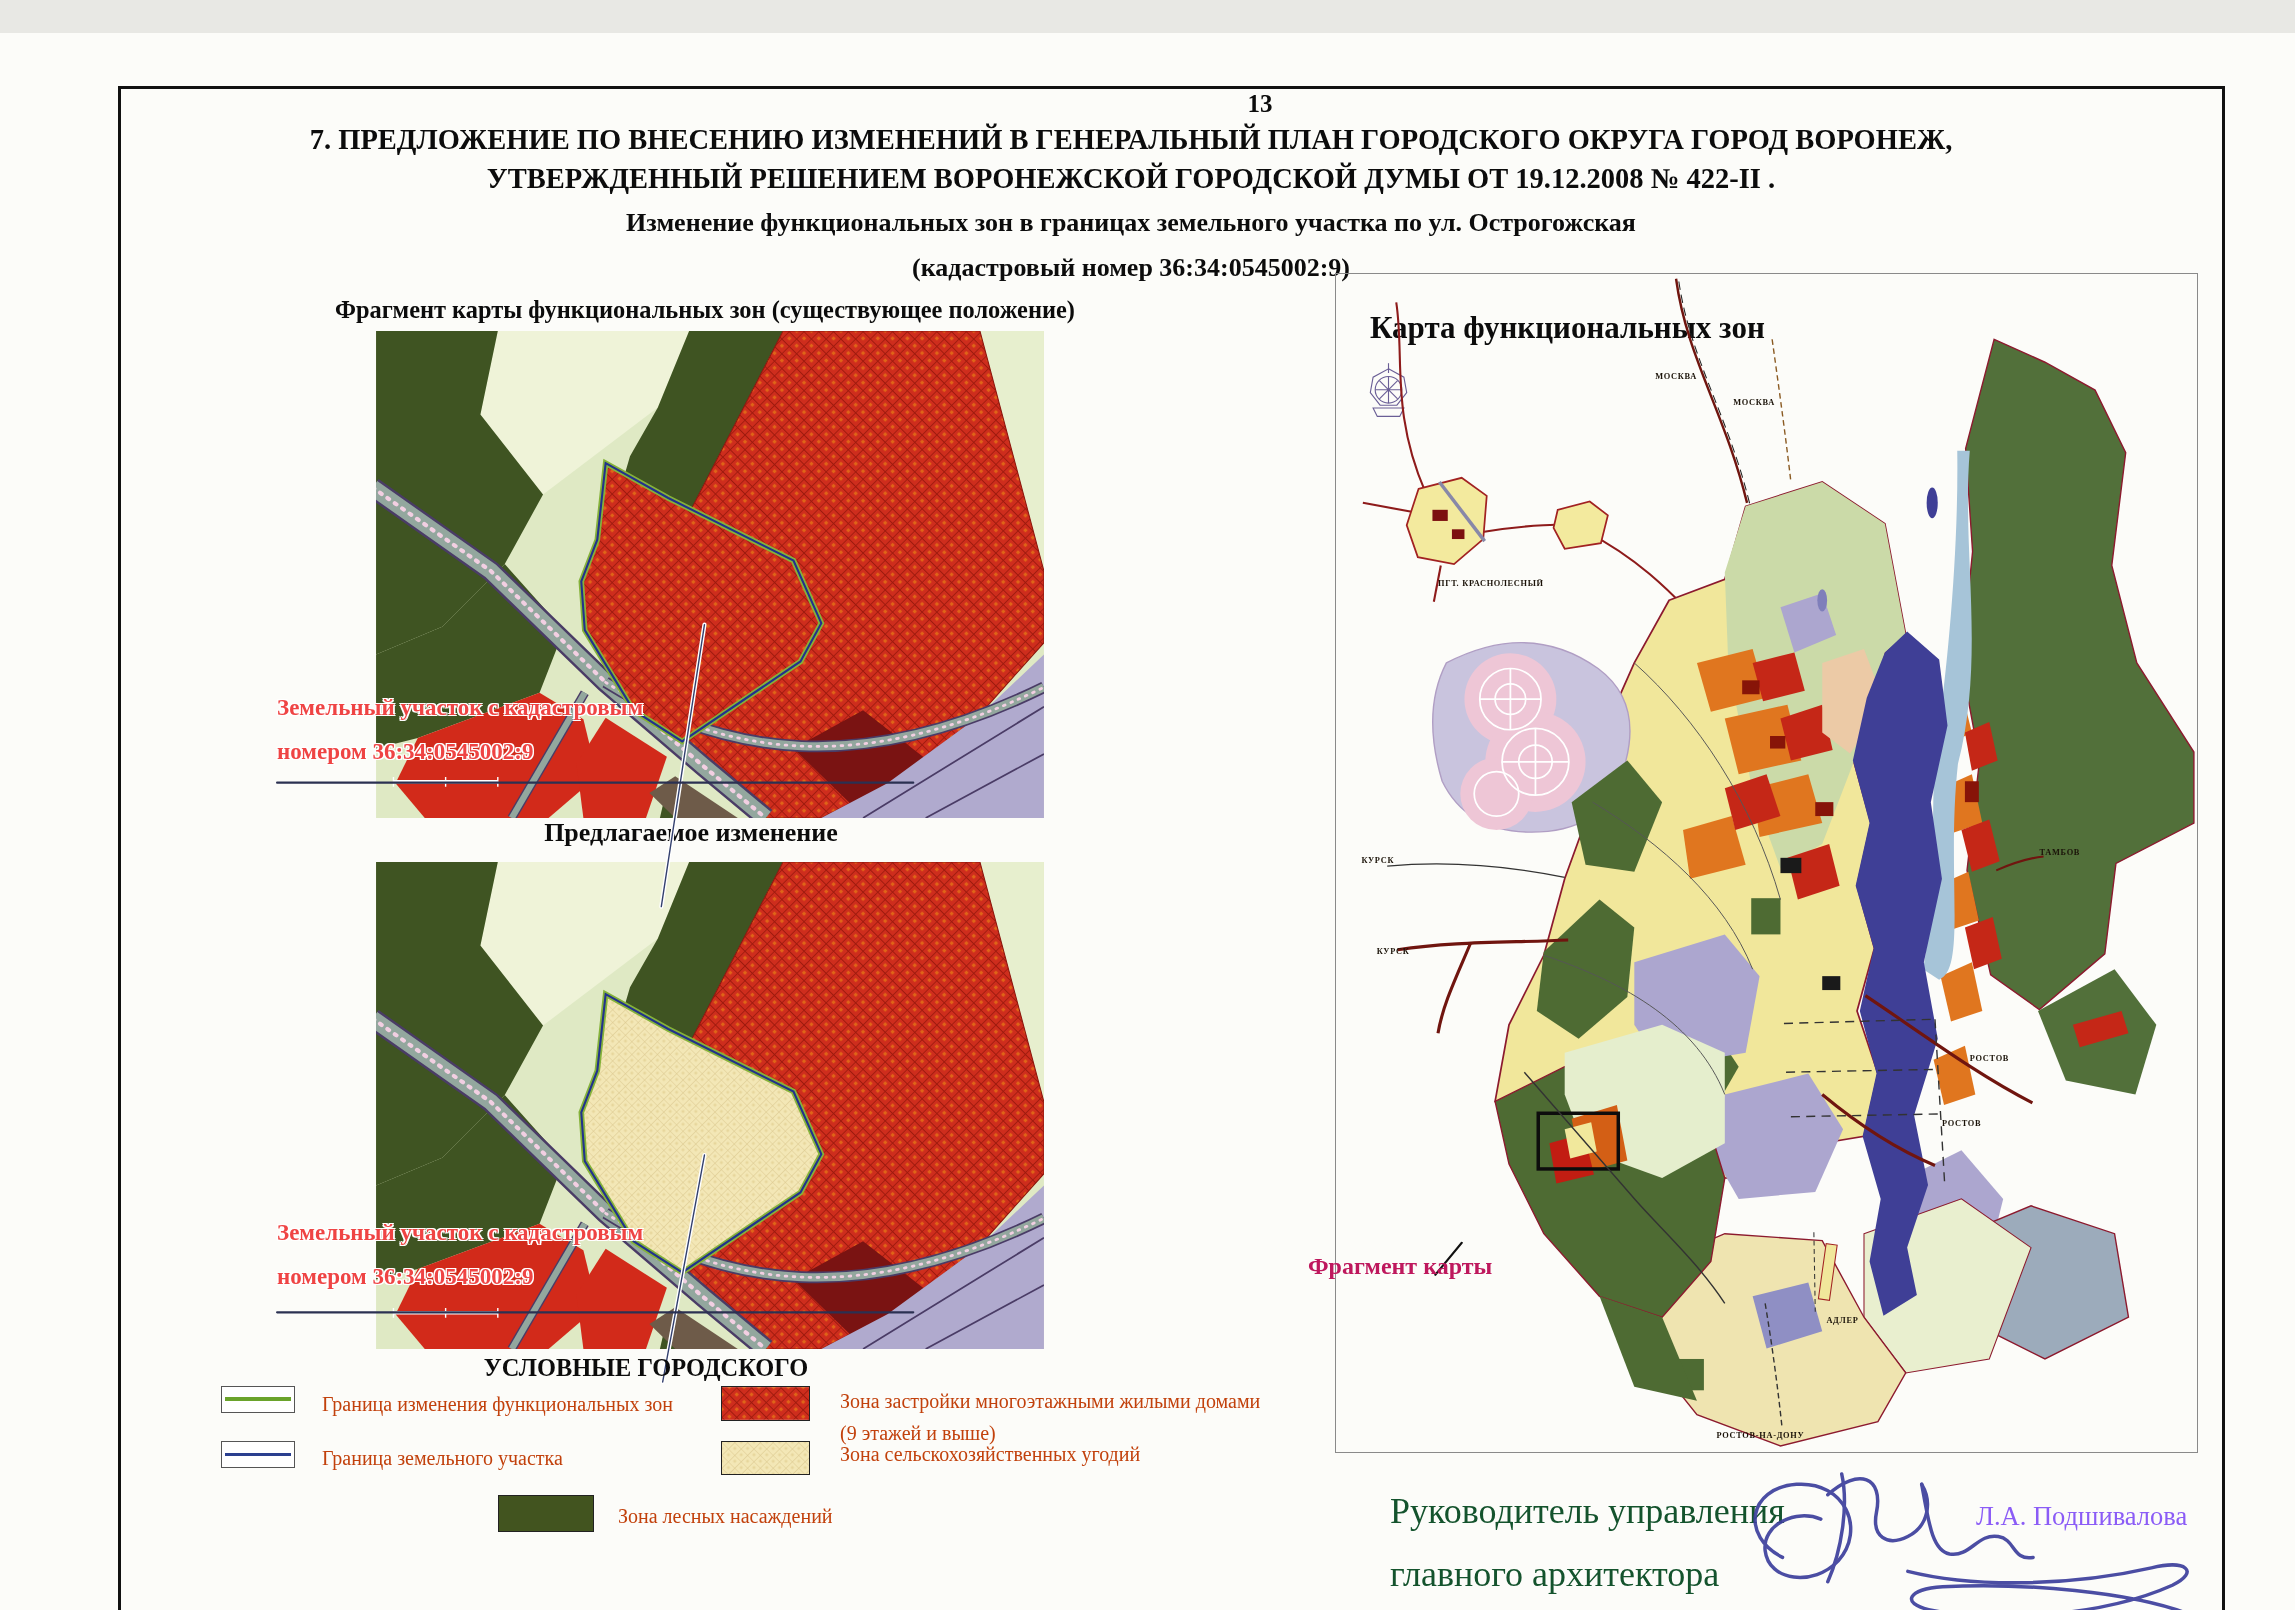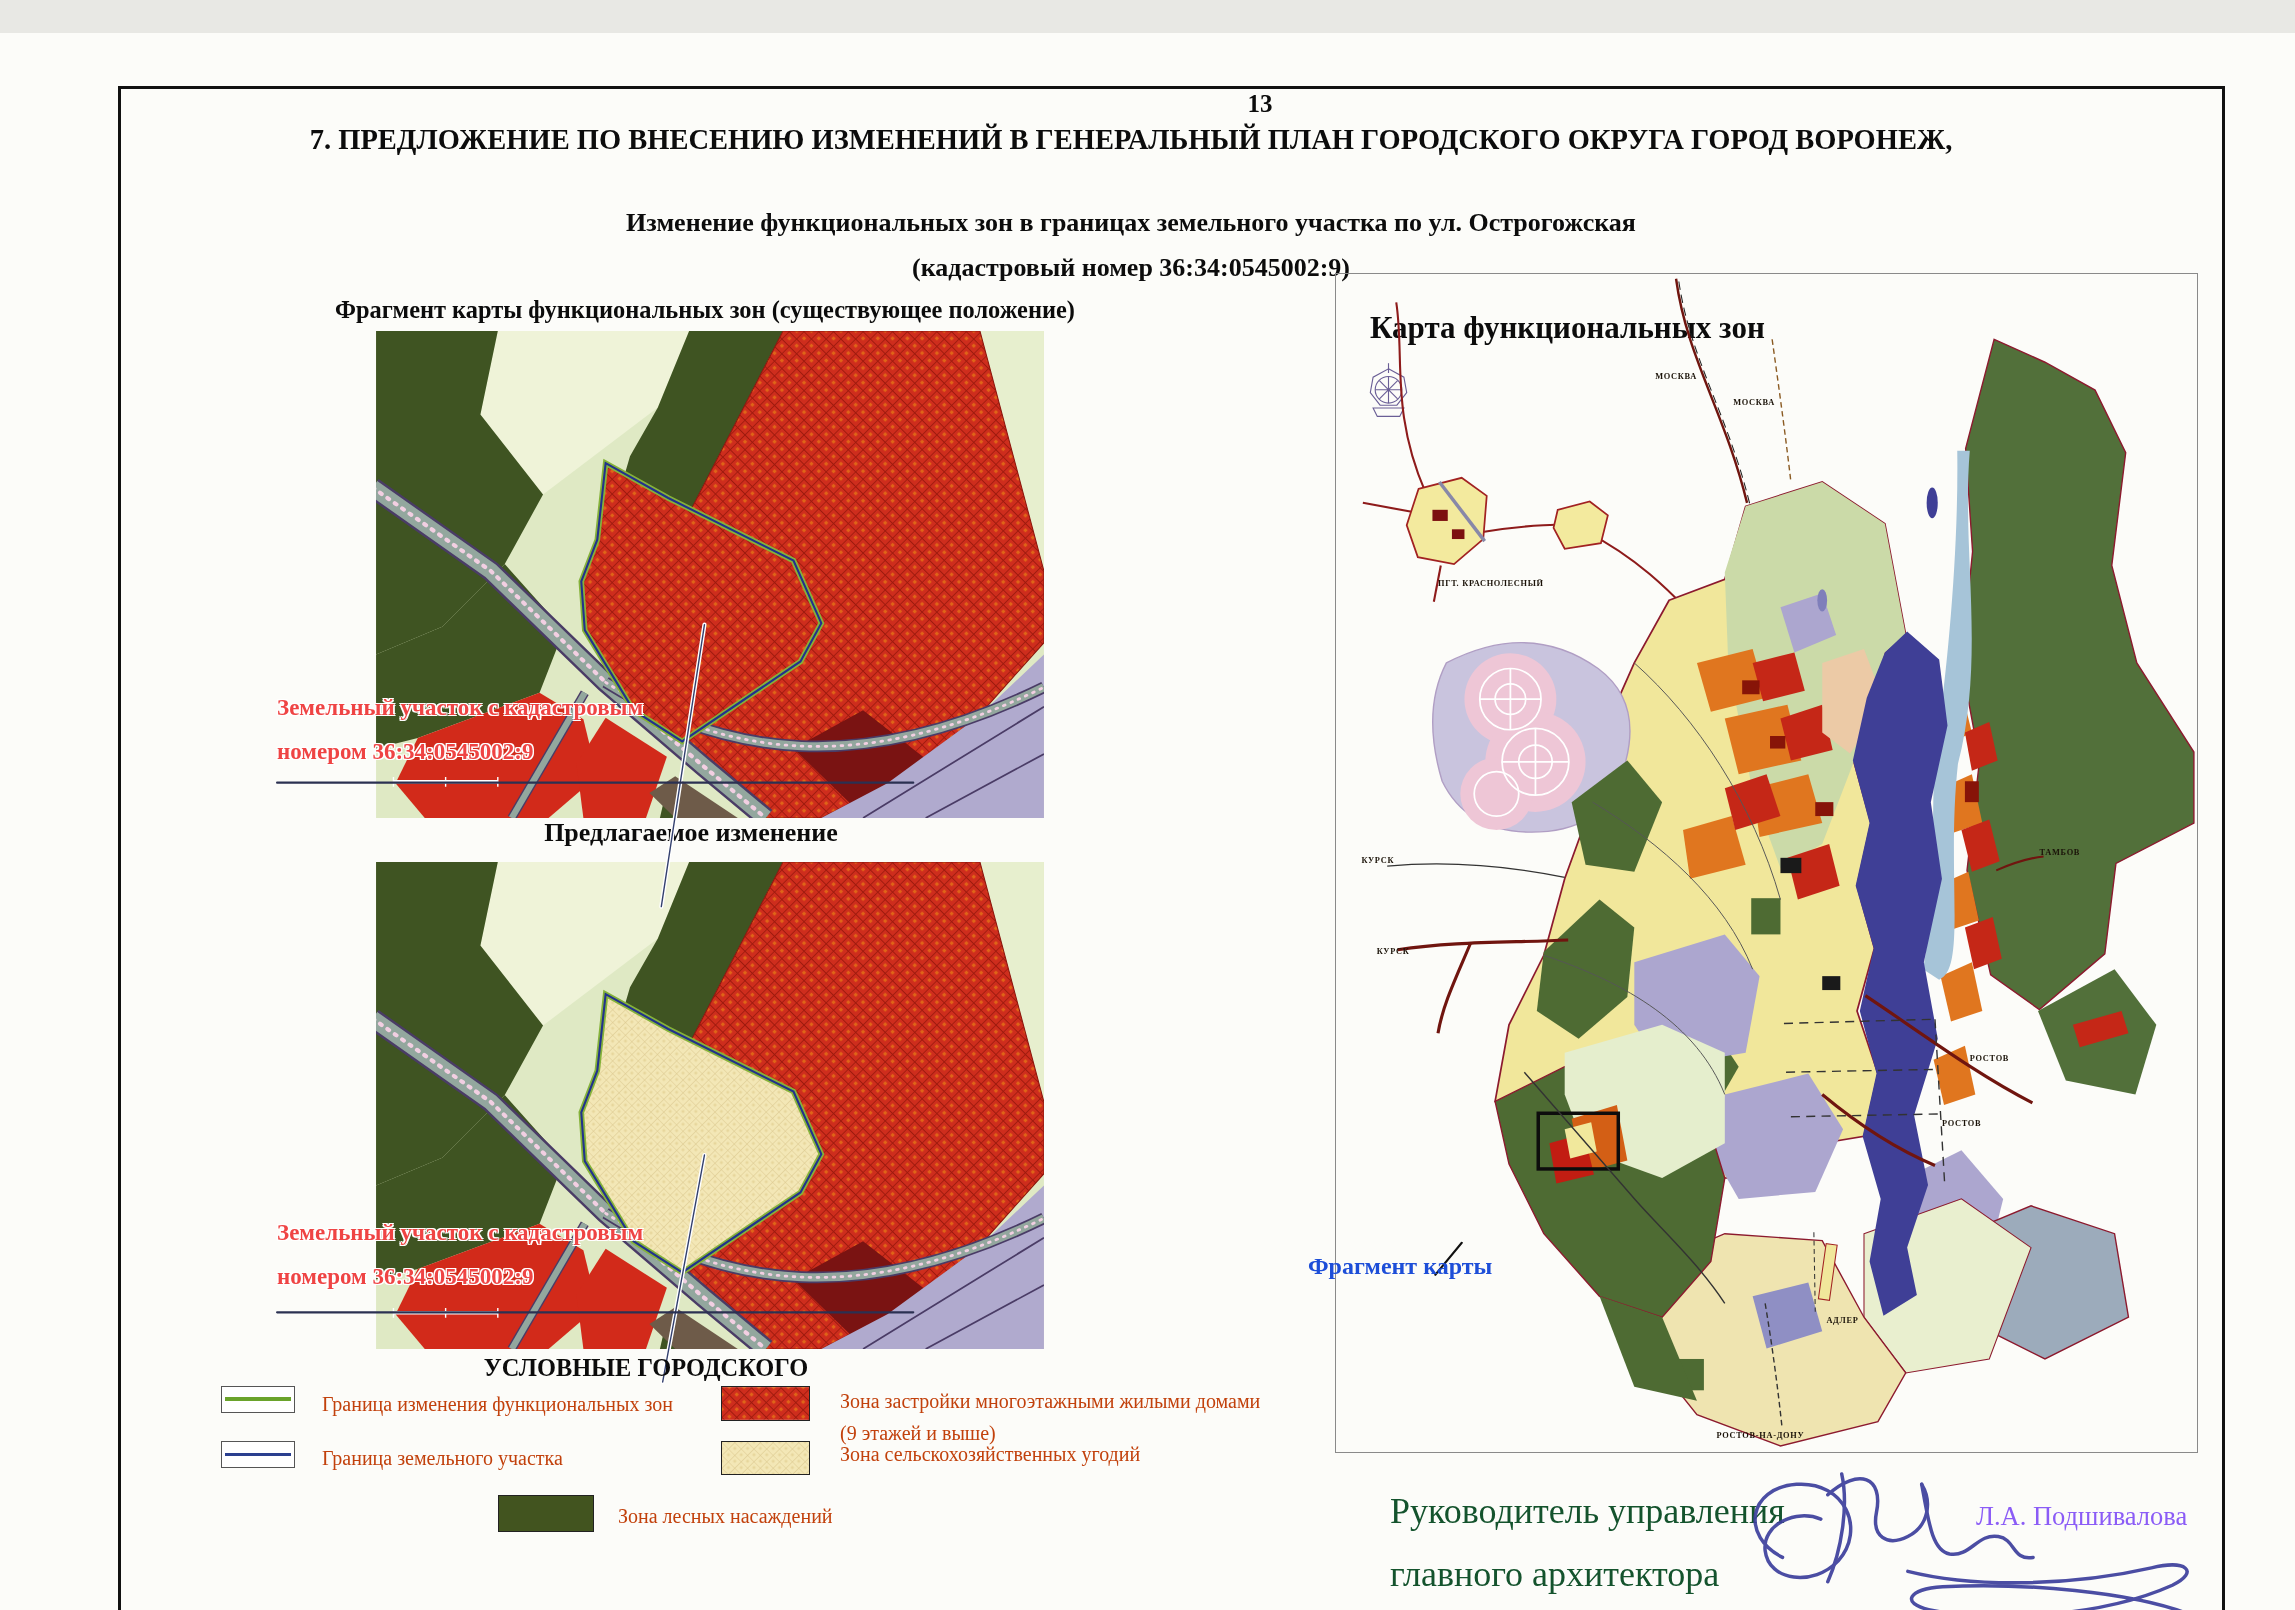--- a/index.html
+++ b/index.html
@@ -19,35 +19,36 @@
   #frag1{top:298px;} #frag2{top:829px;}
   .parcel-label{font-size:23px;font-weight:bold;color:#ef4444;line-height:1.9;
     text-shadow:-1.4px -1.4px 0 #fff,1.4px -1.4px 0 #fff,-1.4px 1.4px 0 #fff,1.4px 1.4px 0 #fff,0 1.4px 0 #fff,0 -1.4px 0 #fff;}
   .pl1{left:277px;top:653px;} .pl2{left:277px;top:1178px;}
   .legend-title{left:646px;top:1321px;font-size:24.4px;}
   .leg-label{font-size:20px;color:#c2410c;line-height:1.35;}
   .leg-box{position:absolute;width:72px;height:25px;background:#fff;border:1.4px solid #555;}
   .leg-line{position:absolute;left:2.8px;right:2.8px;top:10.4px;height:3.5px;}
   .swatch{position:absolute;border:1.4px solid #222;}
   .map-title{left:1370px;top:277px;font-size:31px;font-weight:bold;}
-  .mp-label{font-size:24px;font-weight:bold;color:#1d4ed8;}
+  .mp-label{font-size:24px;font-weight:bold;color:#be185d;}
   .sig-role{left:1390px;top:1447px;font-size:36px;line-height:1.75;color:#14532d;}
   .sig-name{left:1976px;top:1468px;font-size:26.5px;color:#8b5cf6;}
   #map-panel{position:absolute;left:1335px;top:240px;width:861px;height:1178px;border:1.4px solid #8a8a8a;}
   svg text{font-family:"Liberation Serif",serif;}
   .edge{font-size:12px;font-weight:bold;fill:#1a1208;letter-spacing:1px;}
 </style>
 </head>
 <body>
 
 <div id="page">
   <div id="border"></div>
 
   <div class="abs ctr title pageno">13</div>
   <div class="abs ctr title t1">7. ПРЕДЛОЖЕНИЕ ПО ВНЕСЕНИЮ ИЗМЕНЕНИЙ В ГЕНЕРАЛЬНЫЙ ПЛАН ГОРОДСКОГО ОКРУГА ГОРОД ВОРОНЕЖ,</div>
+  <div class="abs ctr title t2">УТВЕРЖДЕННЫЙ РЕШЕНИЕМ ВОРОНЕЖСКОЙ ГОРОДСКОЙ ДУМЫ ОТ 19.12.2008   № 422-II .</div>
   <div class="abs ctr title t3">Изменение функциональных зон в границах земельного участка  по ул. Острогожская</div>
   <div class="abs ctr title t4">(кадастровый номер 36:34:0545002:9)</div>
 
   <div class="abs ctr title cap1">Фрагмент карты функциональных зон  (существующее положение)</div>
   <div class="abs ctr title cap2">Предлагаемое изменение</div>
 
   <svg width="0" height="0" style="position:absolute">
     <defs>
       <pattern id="redhatch" width="15" height="15" patternUnits="userSpaceOnUse" patternTransform="rotate(45)">
         <rect width="15" height="15" fill="#ce2d1d"></rect>

